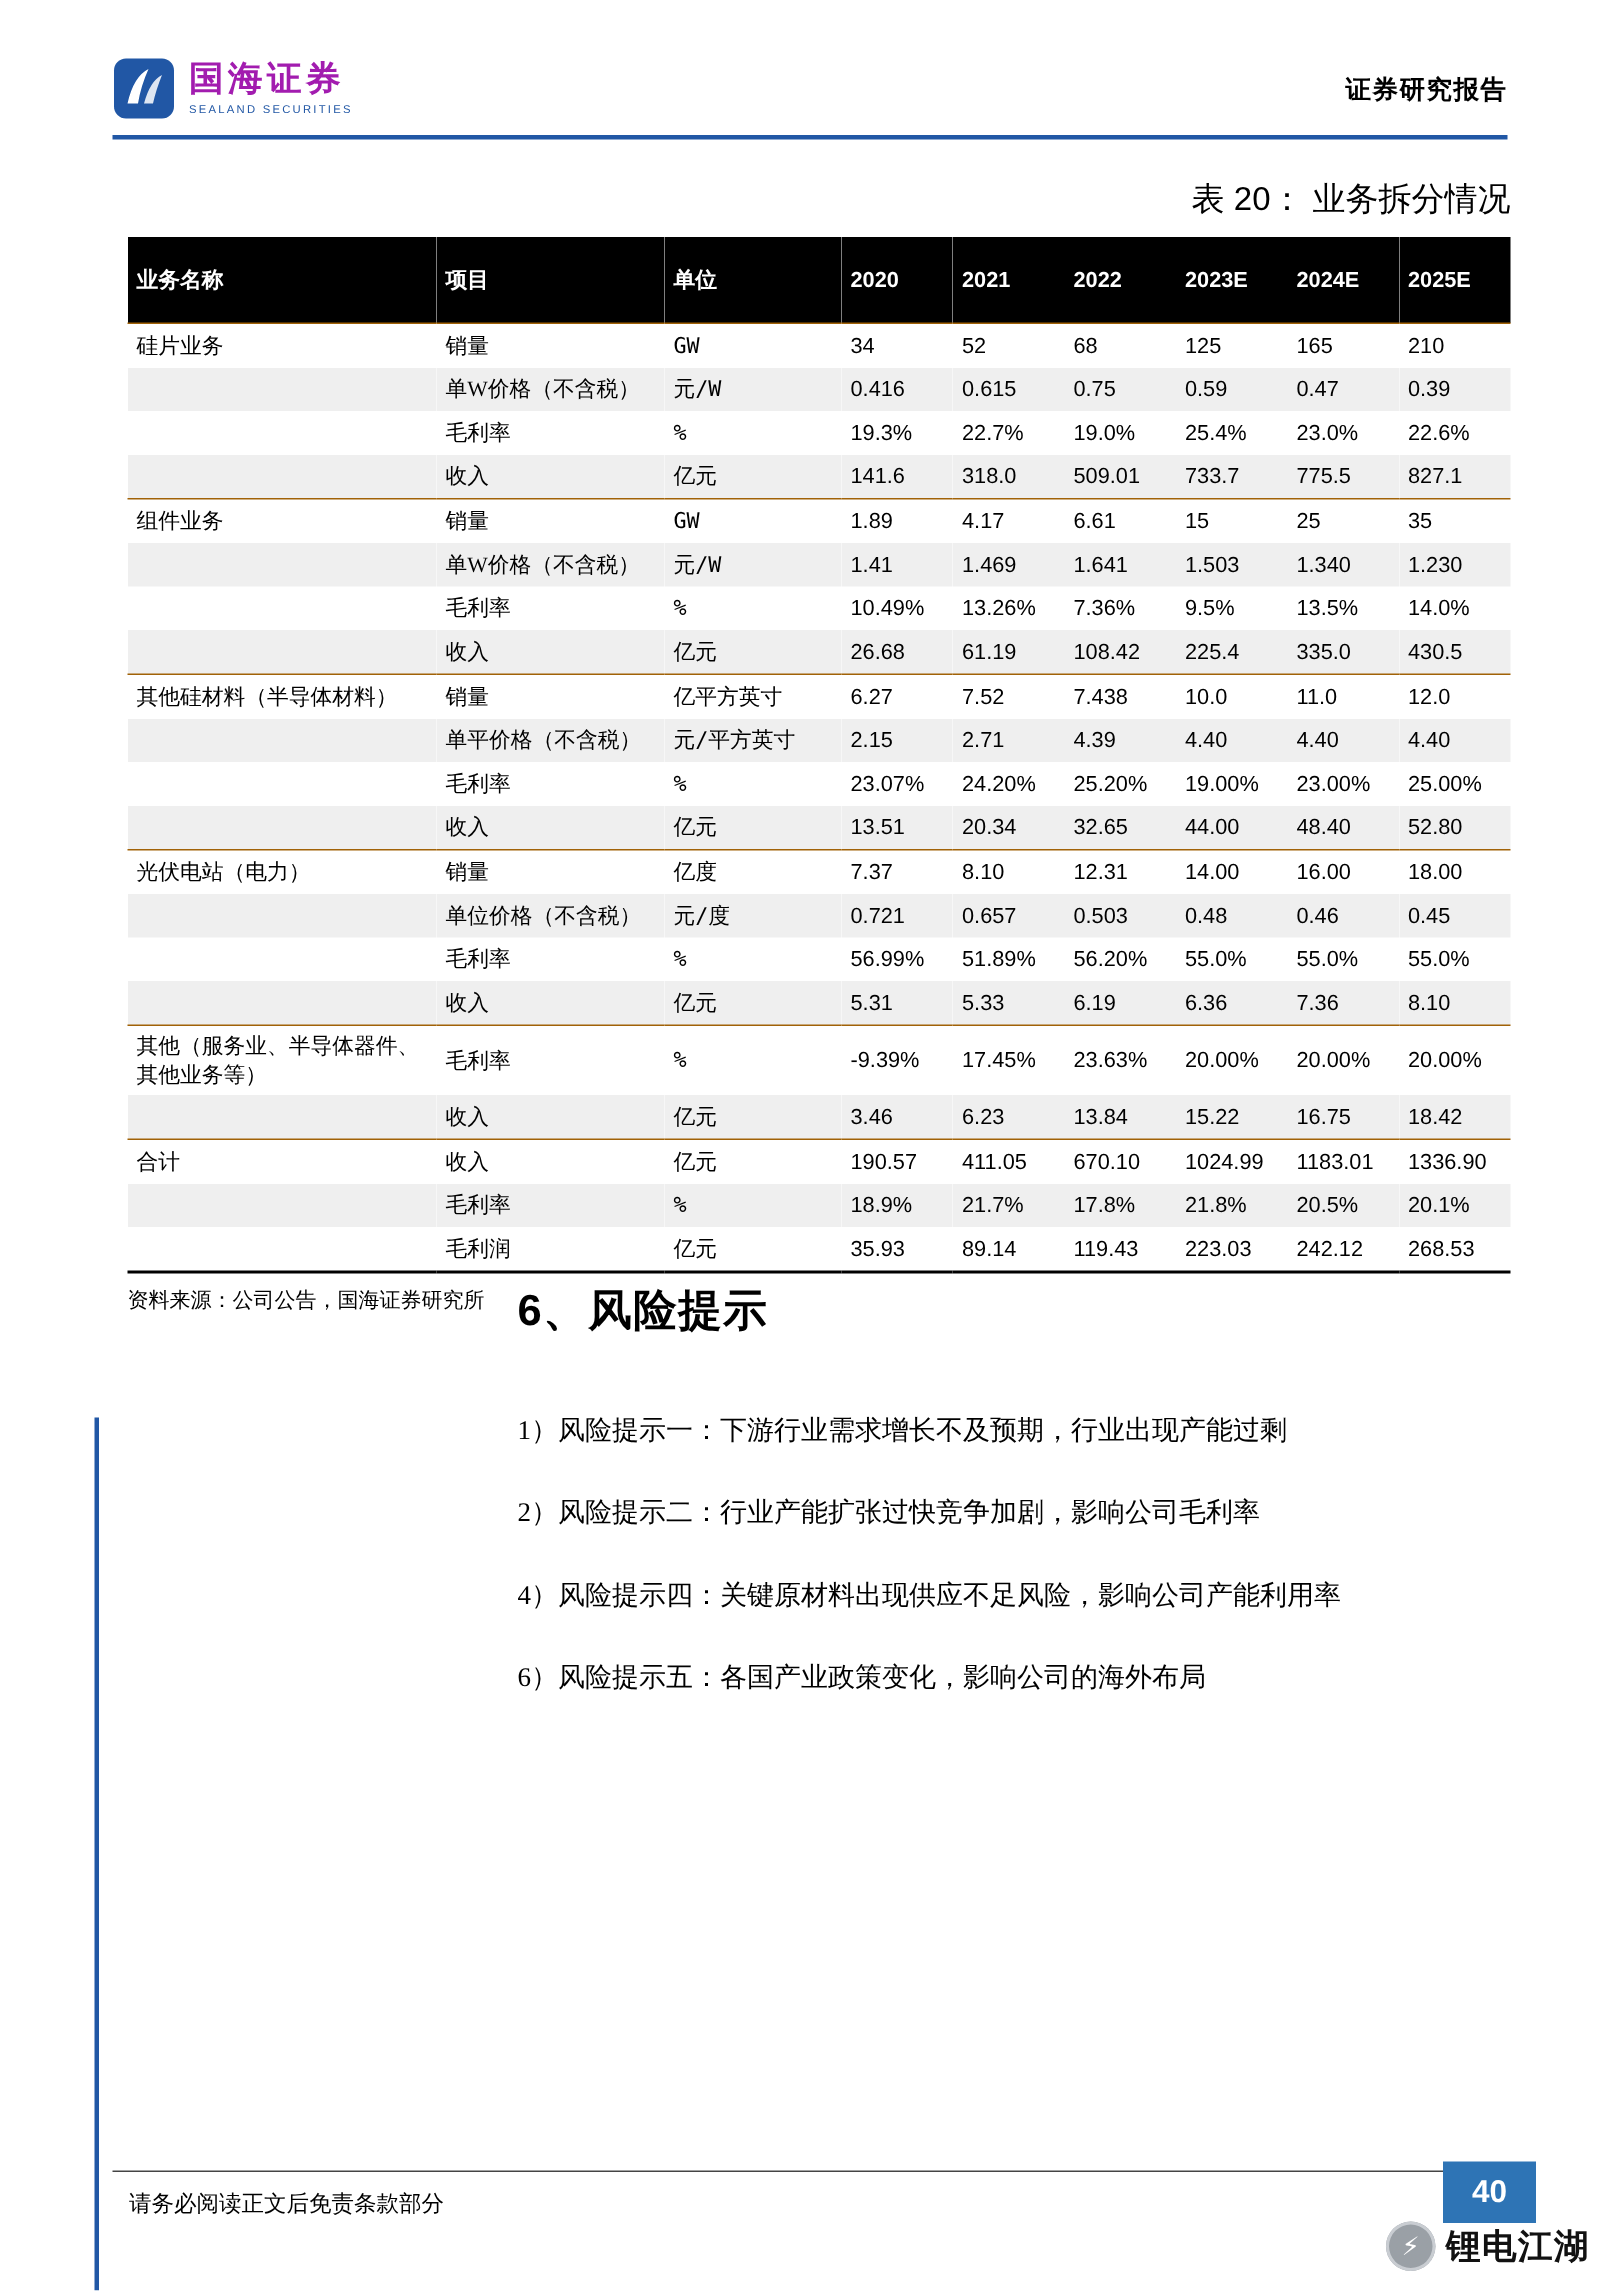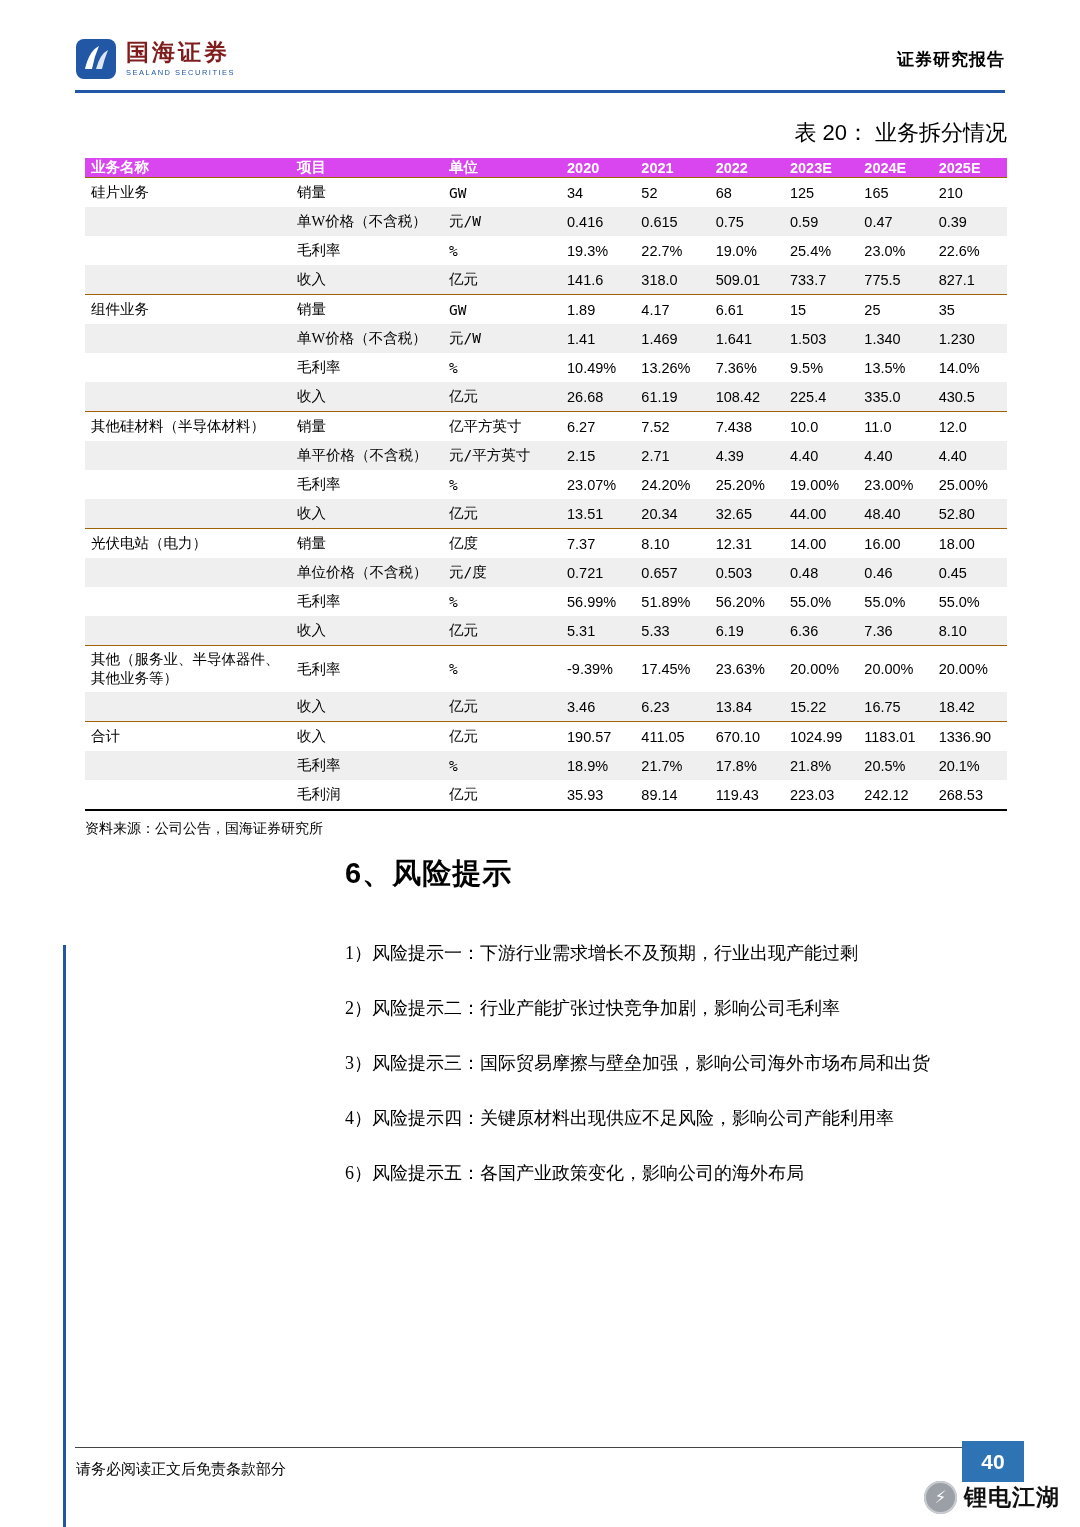--- a/index.html
+++ b/index.html
@@ -4,48 +4,48 @@
 <style>
   html,body{margin:0;padding:0;}
   body{width:1080px;height:1527px;background:#ffffff;color:#000;font-family:"Liberation Sans","DejaVu Sans",sans-serif;}
   .page{position:relative;width:1080px;height:1527px;overflow:hidden;background:#ffffff;}
 
   
   .header{position:absolute;left:75px;top:32px;width:930px;height:54px;display:flex;justify-content:space-between;align-items:center;}
   .brand{display:flex;align-items:center;gap:9px;}
   .logo-mark{width:42px;height:42px;display:block;}
   .brand-text{display:flex;flex-direction:column;}
-  .brand-cn{color:#7f1d1d;font-size:23px;font-weight:bold;letter-spacing:3px;line-height:1;}
+  .brand-cn{color:#a21caf;font-size:23px;font-weight:bold;letter-spacing:3px;line-height:1;}
   .brand-en{color:#2157a5;font-size:7.5px;letter-spacing:1.5px;margin-top:4px;}
   .report-type{font-family:"Liberation Serif","DejaVu Serif",serif;font-size:17px;font-weight:700;letter-spacing:1px;}
   .header-rule{position:absolute;left:75px;top:90px;width:930px;height:3px;background:#2157a5;}
 
   
   .table-block{position:absolute;left:85px;top:118px;width:922px;}
   .table-caption{font-size:22px;font-weight:normal;text-align:right;}
   .table-caption .cap-title{margin-left:6px;}
   table.biz{border-collapse:collapse;table-layout:fixed;width:922px;margin-top:10px;border-bottom:2px solid #000;}
-  table.biz th{background:#d946ef;color:#fff;text-align:left;font-size:14.5px;font-weight:bold;padding:0 6px;overflow:hidden;white-space:nowrap;}
+  table.biz th{background:#000000;color:#fff;text-align:left;font-size:14.5px;font-weight:bold;padding:19px 6px;overflow:hidden;white-space:nowrap;}
   table.biz td{font-size:14.5px;padding:4px 6px;height:21px;vertical-align:middle;background:#ffffff;overflow:hidden;}
   tr.shade td{background:#efefef;}
   tr.gstart td{border-top:1px solid #a16207;}
   td.biz-cell,td.item-cell{font-family:"Liberation Serif","DejaVu Serif",serif;}
   td.biz-cell{vertical-align:top;padding-top:6px;}
   td.unit-cell{font-family:"DejaVu Sans Mono","Liberation Mono",monospace;font-size:13px;}
   .source-note{margin-top:9px;font-family:Liberation Serif, serif;font-size:14px;}
 
   
   .risk-heading{position:absolute;left:345px;top:854px;font-size:29px;font-weight:bold;letter-spacing:1px;}
   .risk-list{position:absolute;left:345px;top:942px;font-family:"Liberation Serif","DejaVu Serif",serif;font-size:18px;}
   .risk-item{margin-bottom:33px;line-height:22px;white-space:nowrap;}
 
   
   .left-accent{position:absolute;left:63px;top:945px;width:3px;height:582px;background:#2157a5;}
   .footer-rule{position:absolute;left:75px;top:1447px;width:930px;height:1px;background:#444;}
-  .footer-disclaimer{position:absolute;left:76px;top:1460px;font-family:"Liberation Serif","DejaVu Serif",serif;font-size:15px;}
+  .footer-disclaimer{position:absolute;left:86px;top:1460px;font-family:"Liberation Serif","DejaVu Serif",serif;font-size:15px;}
   .page-box{position:absolute;right:56px;top:1441px;width:62px;height:41px;background:#2e74b5;color:#fff;display:flex;align-items:center;justify-content:center;font-size:21px;font-weight:bold;}
   .watermark{position:absolute;right:20px;top:1481px;display:flex;align-items:center;gap:7px;}
   .wm-icon{width:33px;height:33px;border-radius:50%;background:#9aa0a6;color:#fff;display:flex;align-items:center;justify-content:center;font-size:17px;box-shadow:inset 0 0 0 2px #c9cdd2;}
   .wm-text{font-size:23px;font-weight:bold;color:#111;letter-spacing:1px;text-shadow:0 0 2px #fff;}
 </style>
 </head>
 <body>
 
 <div class="page">
 
@@ -323,21 +323,20 @@
           </tr>
         </tbody>
     </table>
     <div class="source-note">资料来源：公司公告，国海证券研究所</div>
   </div>
 
   <div class="risk-heading">6、风险提示</div>
   <div class="risk-list">
     <div class="risk-item">1）风险提示一：下游行业需求增长不及预期，行业出现产能过剩</div>
     <div class="risk-item">2）风险提示二：行业产能扩张过快竞争加剧，影响公司毛利率</div>
-    <div class="risk-item">3）风险提示三：国际贸易摩擦与壁垒加强，影响公司海外市场布局和出货</div>
     <div class="risk-item">4）风险提示四：关键原材料出现供应不足风险，影响公司产能利用率</div>
     <div class="risk-item">6）风险提示五：各国产业政策变化，影响公司的海外布局</div>
   </div>
 
   <div class="left-accent"></div>
   <div class="footer-rule"></div>
   <div class="footer-disclaimer">请务必阅读正文后免责条款部分</div>
   <div class="page-box">40</div>
   <div class="watermark">
     <div class="wm-icon">⚡</div>

